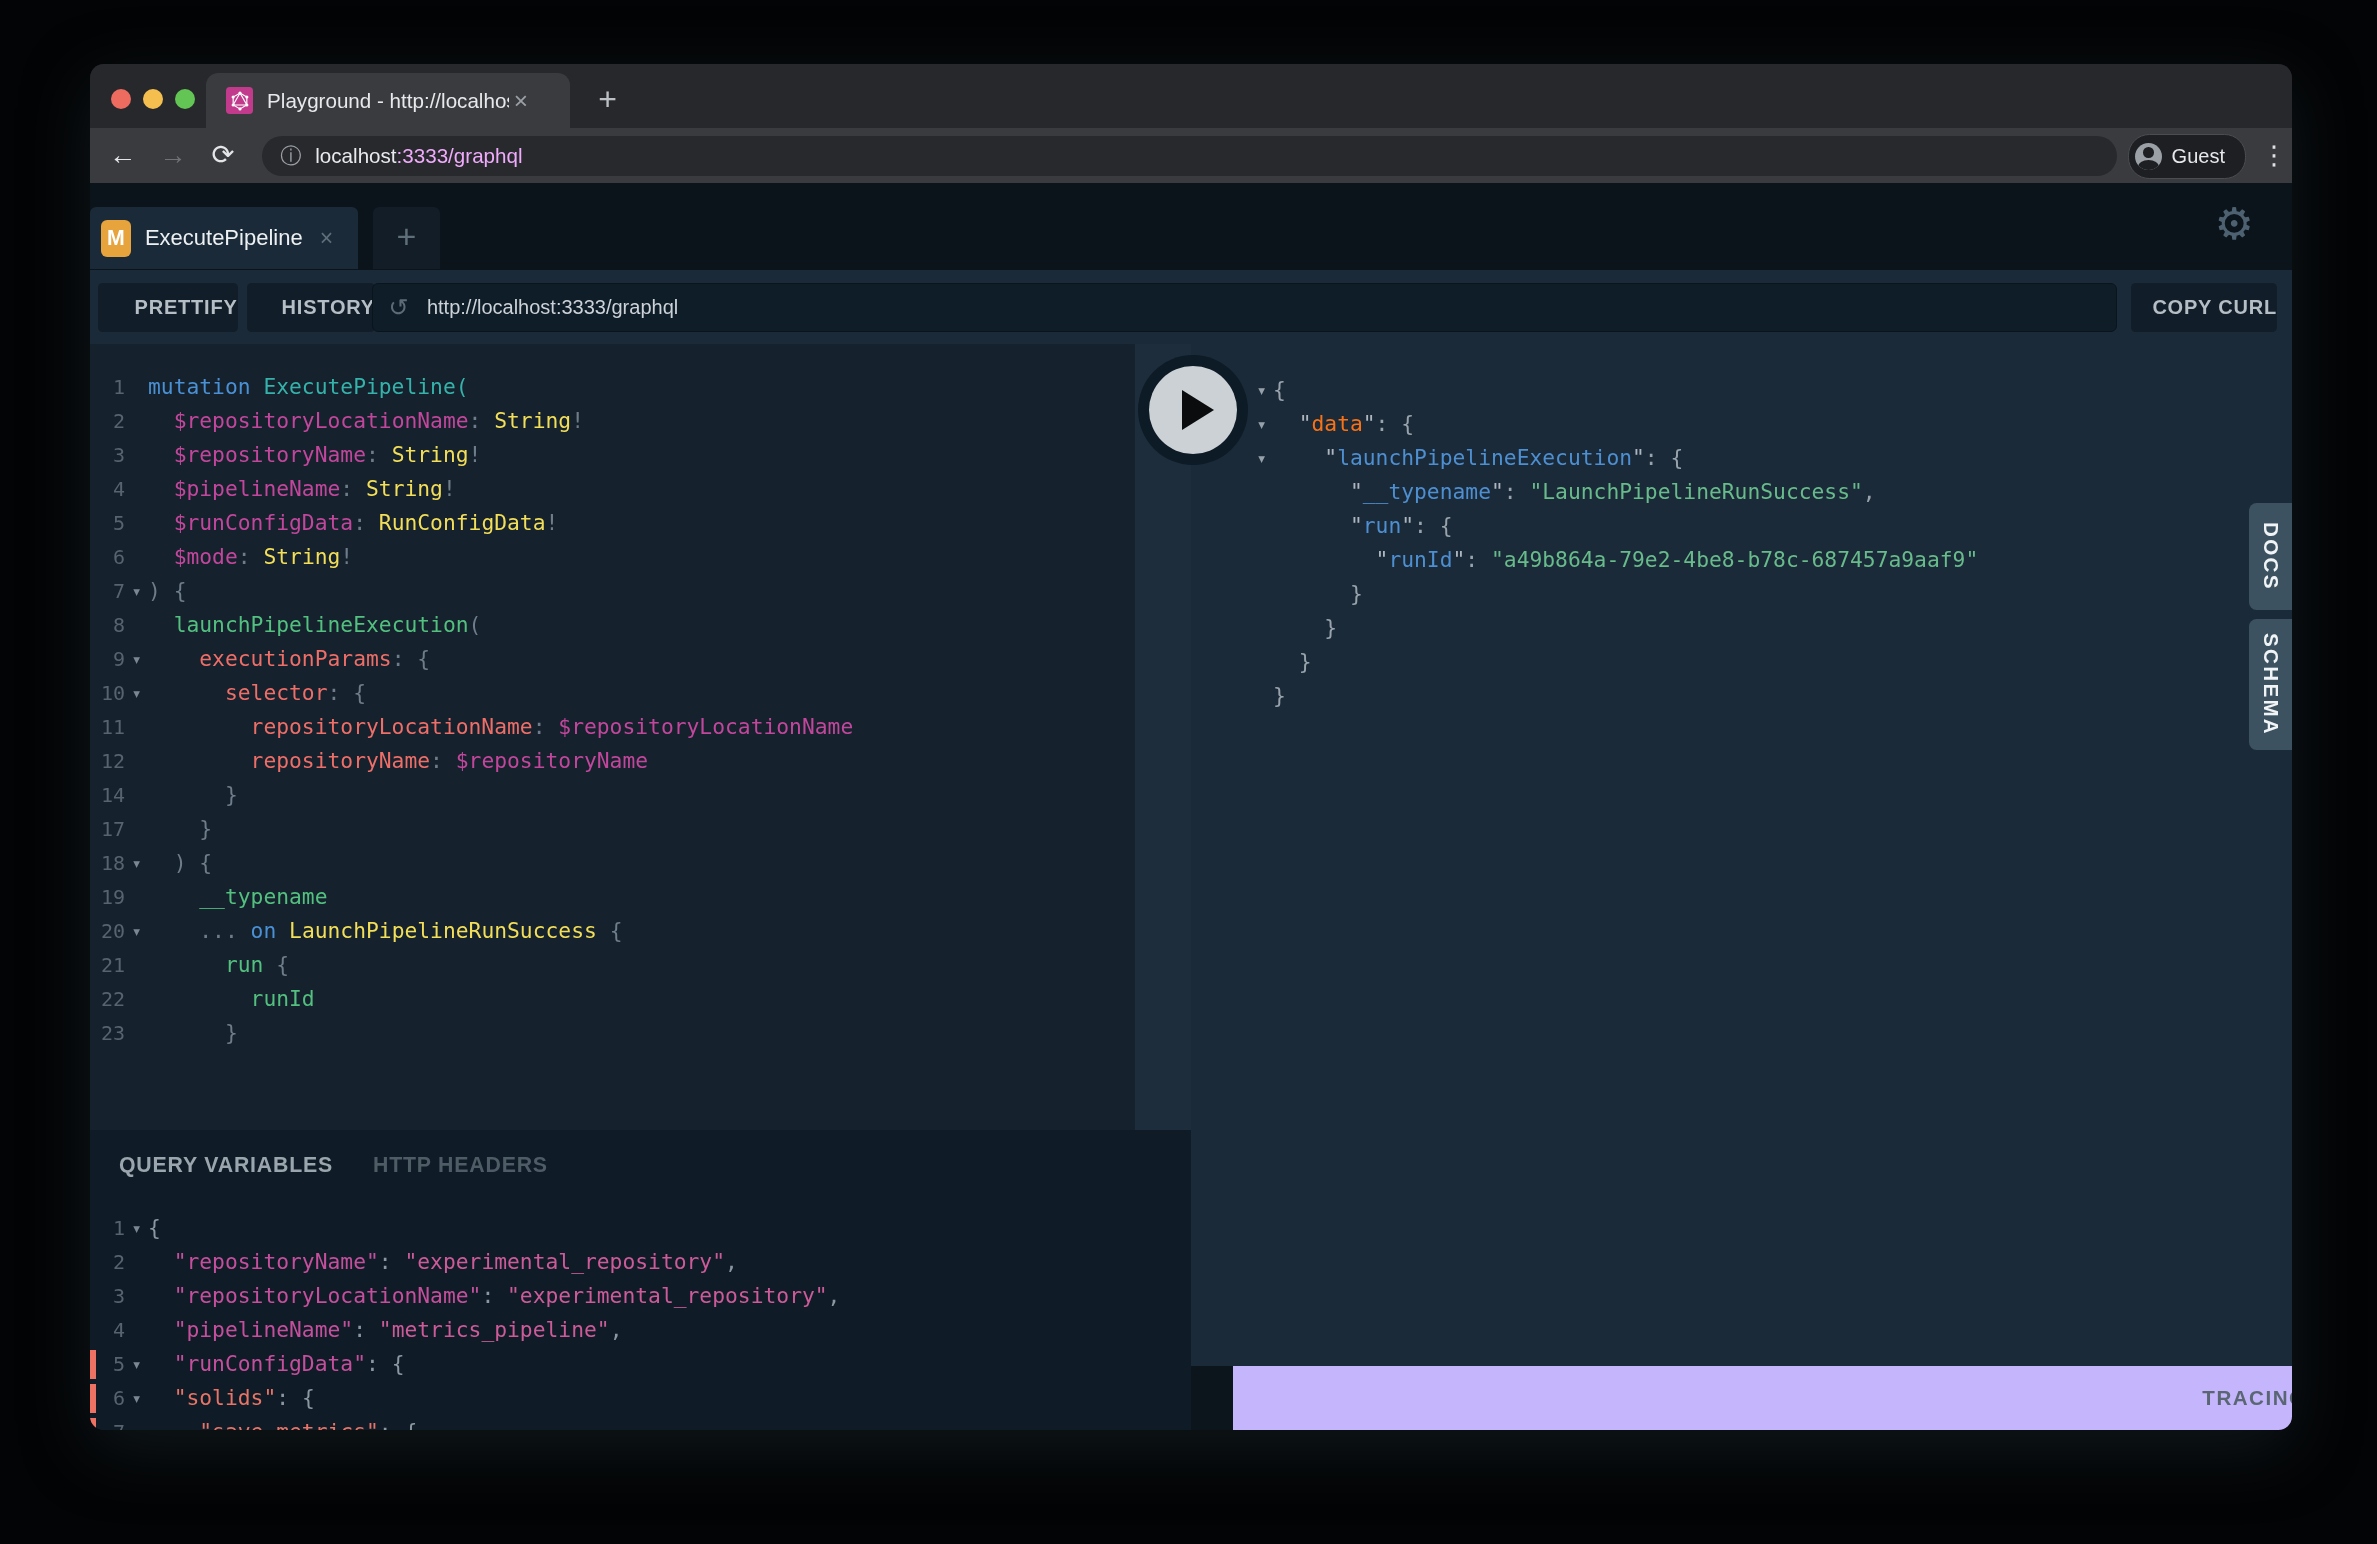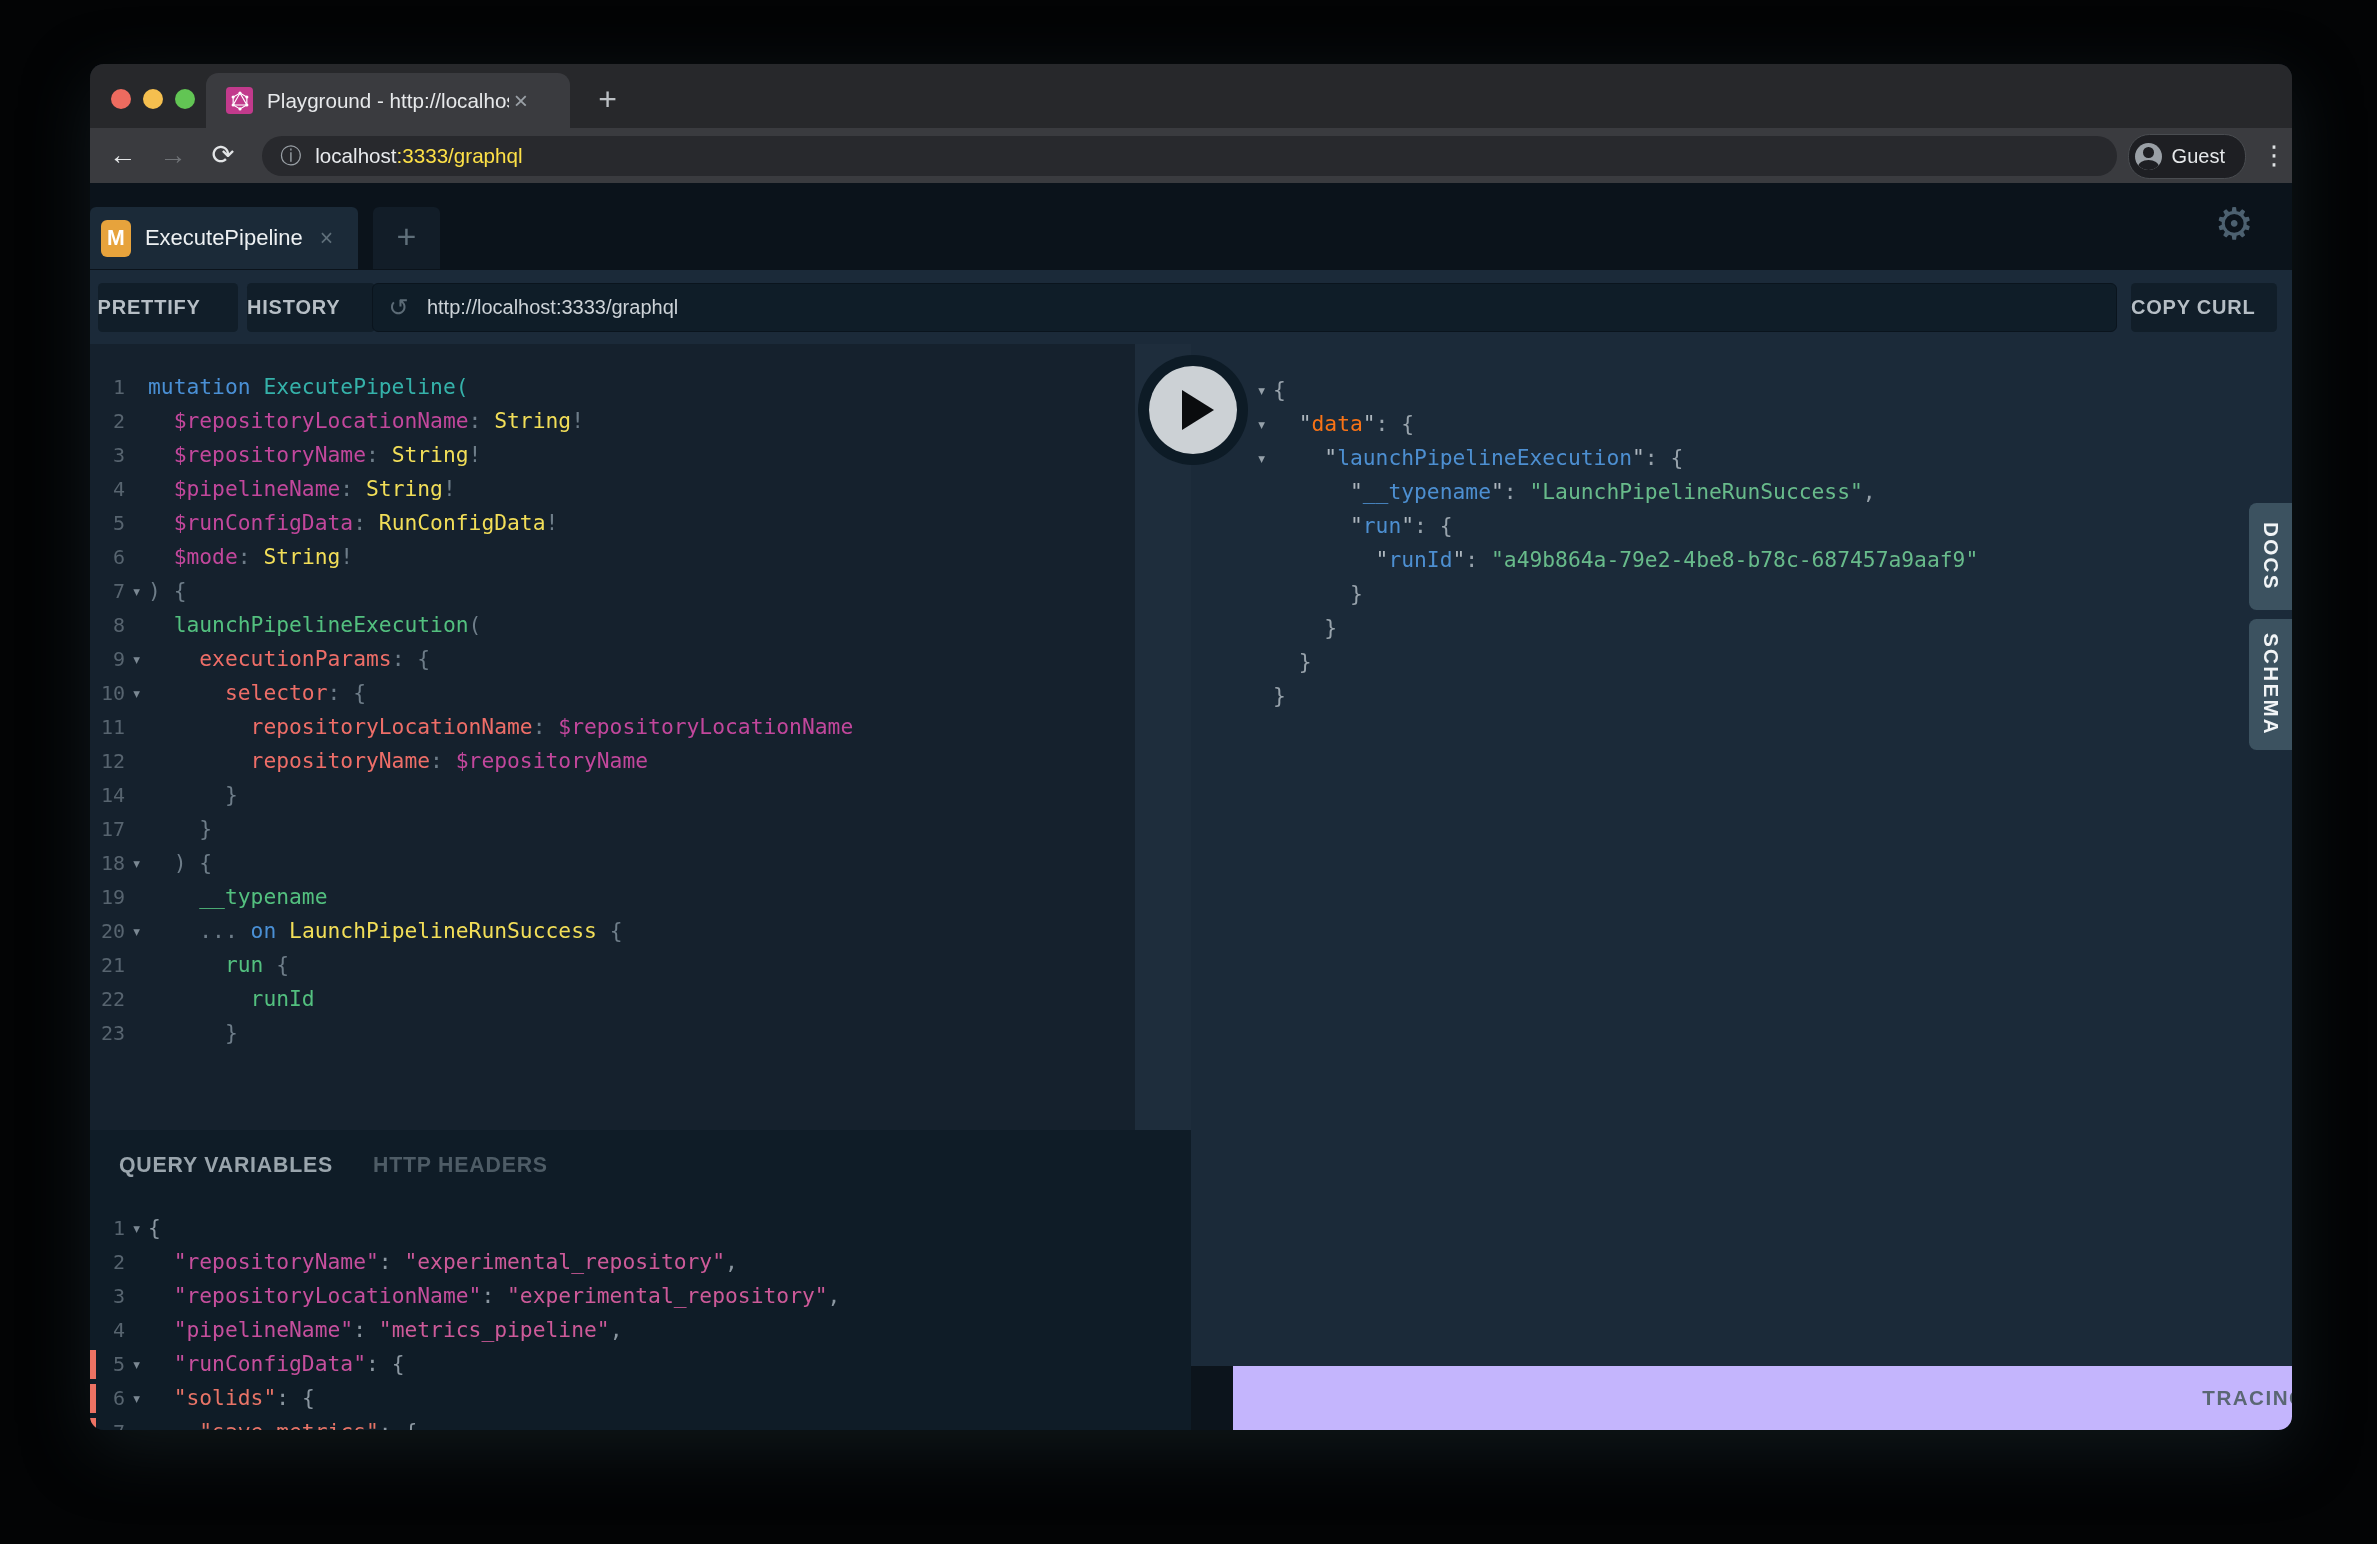--- a/index.html
+++ b/index.html
@@ -19,21 +19,21 @@
   .btab-close{color:#9aa0a6;font-size:24.4px;margin-left:4.6px;}
   .newtab{position:absolute;left:493px;top:17px;width:49px;height:40px;color:#bcc0c4;font-size:32px;
           text-align:center;line-height:37px;}
   .urlbar{position:absolute;left:0;top:64px;width:100%;height:55px;background:#3a3b3f;}
   .navic{position:absolute;top:0;height:55px;line-height:53px;font-size:27.4px;color:#e3e5e7;width:38px;text-align:center;}
   .navic.fwd{color:#6f7276}
   .urlpill{position:absolute;left:172px;top:7.6px;width:1855px;height:40px;border-radius:20px;background:#28292d;
            display:flex;align-items:center;}
   .urlinfo{color:#9aa0a6;font-size:21.3px;margin-left:18.3px;}
   .urltext{font-size:20.6px;margin-left:13.7px;white-space:nowrap;}
-  .urltext .host{color:#e8eaed}.urltext .rest{color:#fde047}
+  .urltext .host{color:#e8eaed}.urltext .rest{color:#f0abfc}
   .guest{position:absolute;left:2038px;top:6.1px;width:116px;height:43px;border-radius:21.3px;background:#1e1f23;
          border:0.8px solid #4a4d51;display:flex;align-items:center;}
   .person{width:27.4px;height:27.4px;border-radius:50%;background:#9aa0a6;margin-left:6.1px;position:relative;overflow:hidden;flex:none;}
   .person:before{content:"";position:absolute;left:8.4px;top:4.6px;width:10.7px;height:10.7px;border-radius:50%;background:#1e1f23;}
   .person:after{content:"";position:absolute;left:3px;top:17.5px;width:21.3px;height:13.7px;border-radius:50%;background:#1e1f23;}
   .guest-label{color:#e6e8ea;font-size:20px;margin-left:9.1px;}
   .kebab{position:absolute;left:2167px;top:6.1px;width:34px;height:43px;color:#dfe2e4;font-size:26px;
          text-align:center;line-height:43px;}
   
   .pg-strip{position:absolute;left:0;top:119px;width:100%;height:87px;background:#0b131b;}
@@ -42,21 +42,21 @@
   .mbadge{width:30.5px;height:37px;border-radius:6.1px;background:#e7a33c;color:#fff;font-weight:bold;font-size:21.3px;
           display:flex;align-items:center;justify-content:center;margin-left:10.7px;flex:none;}
   .ses-title{color:#edf0f2;font-size:22px;margin-left:13.7px;}
   .ses-close{color:#5f6f7a;font-size:23px;margin-left:17px;}
   .plus-tab{position:absolute;left:283px;top:24.4px;width:67px;height:62px;background:#121d28;border-radius:6.1px 6.1px 0 0;
             color:#5f6f7a;font-size:34px;text-align:center;line-height:59px;}
   .gear{position:absolute;right:38px;top:15.2px;font-size:44px;color:#4d6170;font-family:"DejaVu Sans",sans-serif;}
   
   .pg-toolbar{position:absolute;left:0;top:206px;width:100%;height:75px;background:#1b2a39;}
   .tbtn{position:absolute;top:13px;height:49px;background:#111e29;border-radius:4.6px;color:#b6bec5;
-        font-size:20px;font-weight:bold;letter-spacing:0.8px;text-align:left;line-height:49px;}
+        font-size:20px;font-weight:bold;letter-spacing:0.8px;text-align:right;line-height:49px;}
   .tbtn.prettify{left:7.6px;width:140px}.tbtn.history{left:157px;width:128px}.tbtn.copycurl{left:2041px;width:146px}
   .endpoint{position:absolute;left:282px;top:13px;width:1745px;height:49px;background:#0f1d28;
             border:1.5px solid #0a141d;border-radius:6.1px;box-sizing:border-box;display:flex;align-items:center;}
   .endpoint .undo{color:#5c6b76;font-size:24.4px;margin-left:15.2px;font-family:"DejaVu Sans",sans-serif;}
   .endpoint .ep-text{color:#ccd2d7;font-size:20px;margin-left:18.3px;}
   
   .query-pane{position:absolute;left:0;top:280px;width:1045px;height:786px;background:#15212d;
               overflow:hidden;padding-top:26px;box-sizing:border-box;}
   .divider-band{position:absolute;left:1045px;top:280px;width:56px;height:786px;background:#1e2d3c;}
   .resp-pane{position:absolute;left:1101px;top:280px;width:1101px;height:1022px;background:#1b2a39;

